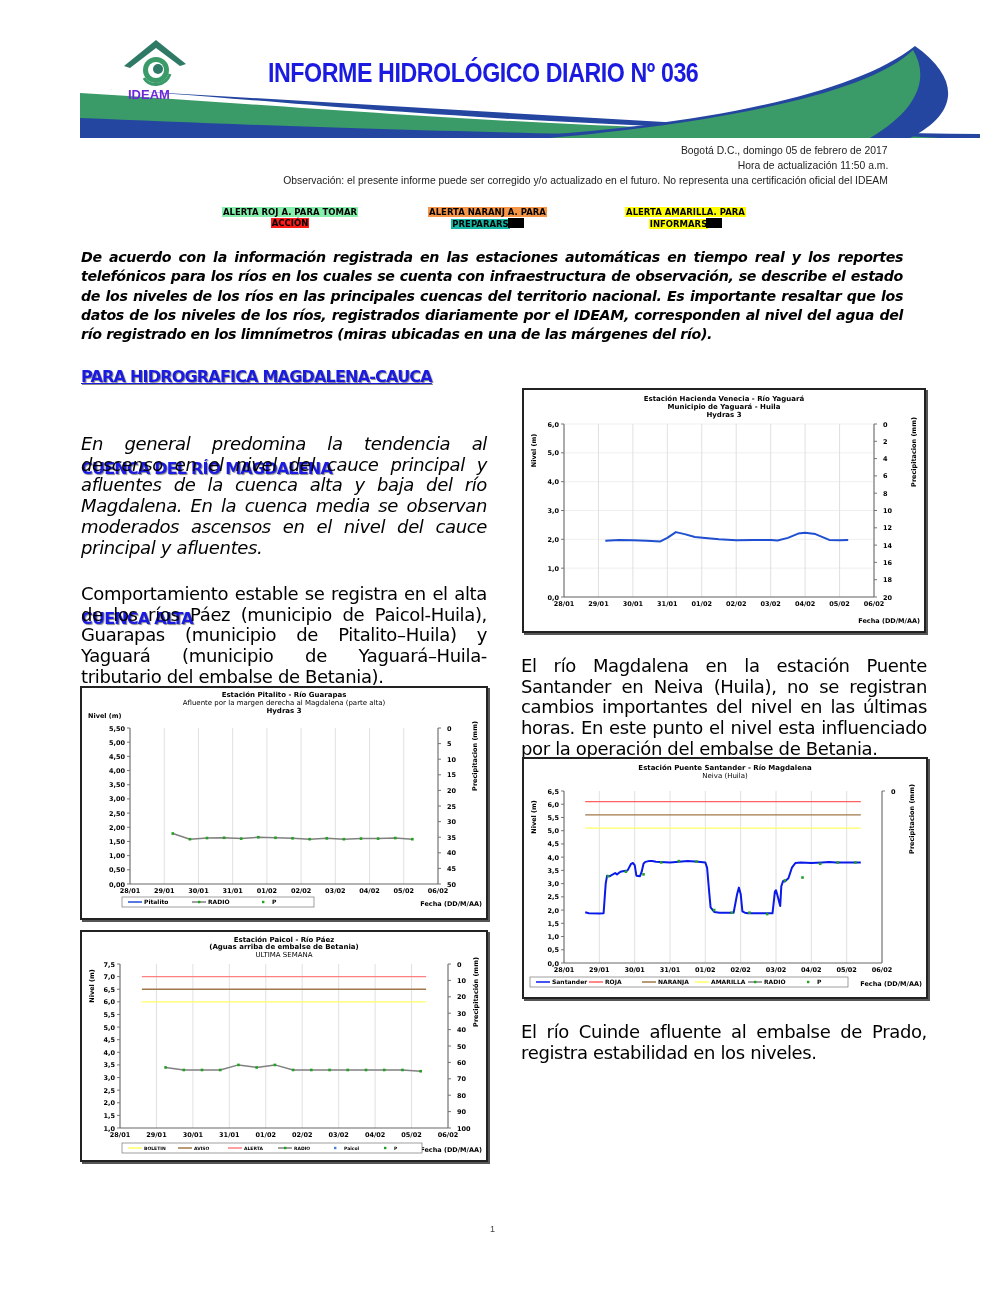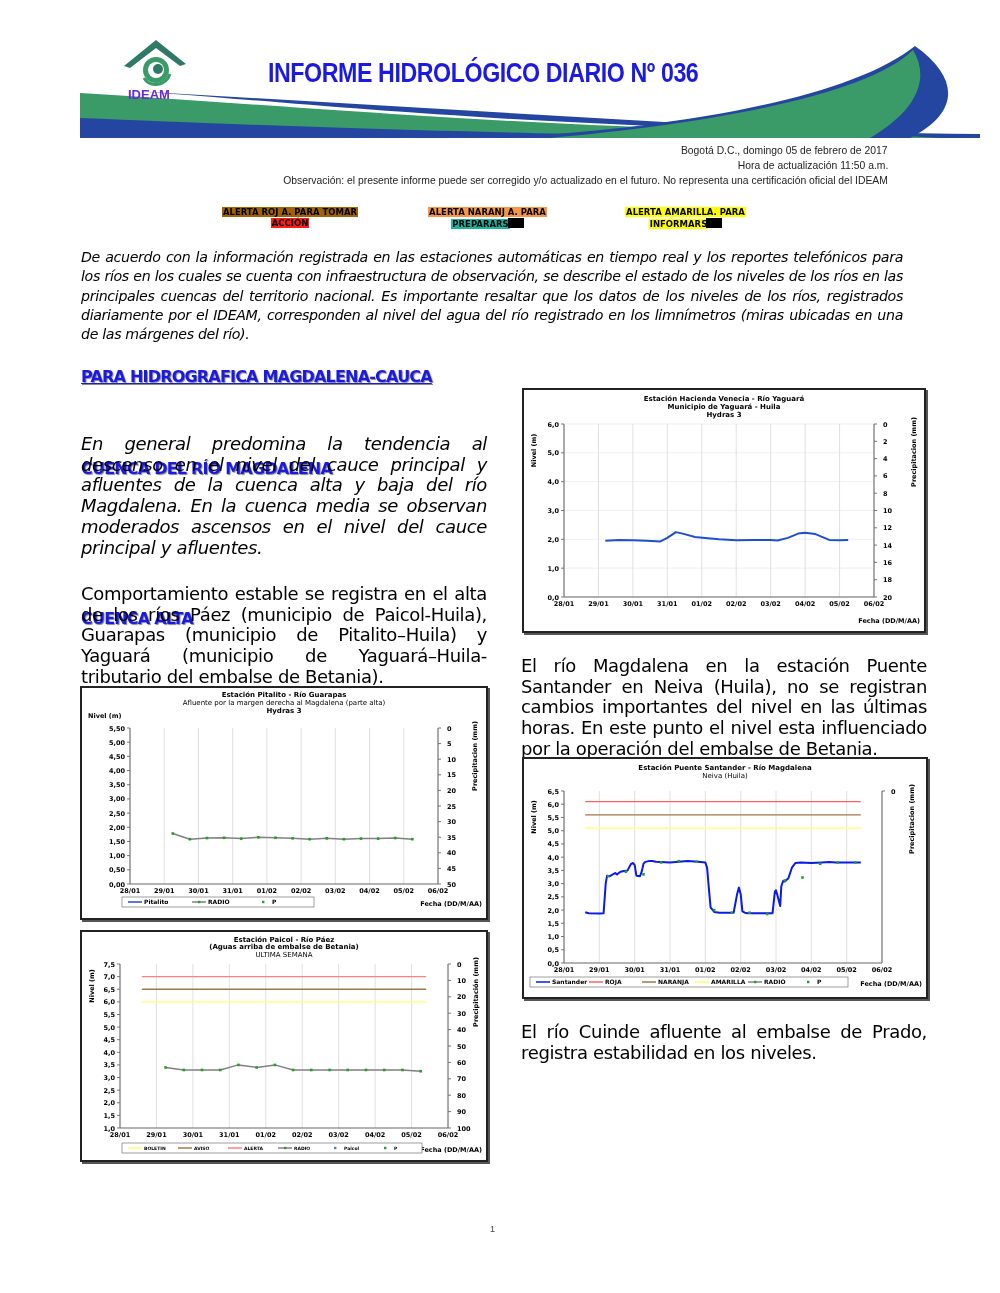--- a/index.html
+++ b/index.html
@@ -5,21 +5,21 @@
   html, body { margin:0; padding:0; background:#fff; }
   body { width:1000px; height:1293px; position:relative; font-family:"DejaVu Sans", sans-serif; color:#000; overflow:hidden; }
   .abs { position:absolute; }
   
   #banner { left:80px; top:38px; width:900px; height:100px; }
   #title { left:268px; top:58px; font-family:"Liberation Sans", sans-serif; font-weight:bold; font-size:27px; color:#1a1ae0; letter-spacing:-0.5px; transform:scaleX(0.86); transform-origin:left top; white-space:nowrap; }
   .meta { right:112px; font-family:"Liberation Sans", sans-serif; font-size:11.5px; color:#222; text-align:right; white-space:nowrap; transform:scaleX(0.9); transform-origin:right top; }
   .alert { font-family:"DejaVu Sans", sans-serif; font-weight:bold; font-size:8.5px; line-height:11px; text-align:center; }
   .alert span { padding:0 1px; }
   .blk { display:inline-block; width:14px; height:10px; background:#000; vertical-align:-1px; margin-left:-2px; }
-  #intro { left:81px; top:248px; width:822px; font-family:"DejaVu Sans", sans-serif; font-style:italic; font-size:14.2px; line-height:19.3px; text-align:justify; letter-spacing:-0.35px; }
+  #intro { left:81px; top:248px; width:822px; font-family:"DejaVu Sans", sans-serif; font-style:italic; font-size:14.2px; line-height:19.3px; text-align:justify; letter-spacing:-0.35px;font-weight:bold; }
   .h1 { font-family:"DejaVu Sans", sans-serif; font-weight:bold; color:#1a1ae0; text-decoration:underline; font-size:16px; letter-spacing:-0.8px; text-shadow:1px 1px 1px #888; white-space:nowrap; }
   .h2 { font-family:"DejaVu Sans", sans-serif; font-weight:bold; color:#1a1ae0; font-size:16px; letter-spacing:-0.8px; text-shadow:1px 1px 1px #888; white-space:nowrap;margin-top:48px; }
   .para { font-family:"DejaVu Sans", sans-serif; font-size:18px; line-height:20.7px; text-align:justify; letter-spacing:-0.35px; }
   .para.it { font-style:italic; }
   .chartbox { border:2px solid #222; background:#fff; box-shadow:2px 2px 0 #555;text-align:right; }
   svg text { font-family:"DejaVu Sans", sans-serif; }
   #pagenum { left:490px; top:1224px; font-family:"Liberation Sans", sans-serif; font-size:9px; color:#444; }
 </style>
 </head>
 <body>
@@ -38,21 +38,21 @@
   <path d="M24,40 C30,50 46,48 50,36" stroke="#3a9a68" stroke-width="3" fill="none"></path>
 </svg>
 <div class="abs" style="left:128px;top:87px;font-family:'Liberation Sans',sans-serif;font-weight:bold;font-size:13px;color:#6d28d9">IDEAM</div>
 <div id="title" class="abs">INFORME HIDROLÓGICO DIARIO Nº 036</div>
 
 <div class="abs meta" style="top:144px">Bogotá D.C., domingo 05 de febrero de 2017</div>
 <div class="abs meta" style="top:159px">Hora de actualización 11:50 a.m.</div>
 <div class="abs meta" style="top:174px">Observación: el presente informe puede ser corregido y/o actualizado en el futuro. No representa una certificación oficial del IDEAM</div>
 
 <div class="abs alert" style="left:215px;top:207px;width:150px">
-  <span style="background:#a16207">ALERTA ROJ A. PARA TOMAR</span><br>
+  <span style="background:#86efac">ALERTA ROJ A. PARA TOMAR</span><br>
   <span style="background:#ff1a1a">ACCIÓN</span>
 </div>
 <div class="abs alert" style="left:420px;top:207px;width:135px">
   <span style="background:#f79646">ALERTA NARANJ A. PARA</span><br>
   <span style="background:#14b8a6">PREPARARS</span><span class="blk"></span>
 </div>
 <div class="abs alert" style="left:618px;top:207px;width:135px">
   <span style="background:#ffff00">ALERTA AMARILLA. PARA</span><br>
   <span style="background:#ffff00">INFORMARS</span><span class="blk"></span>
 </div>

